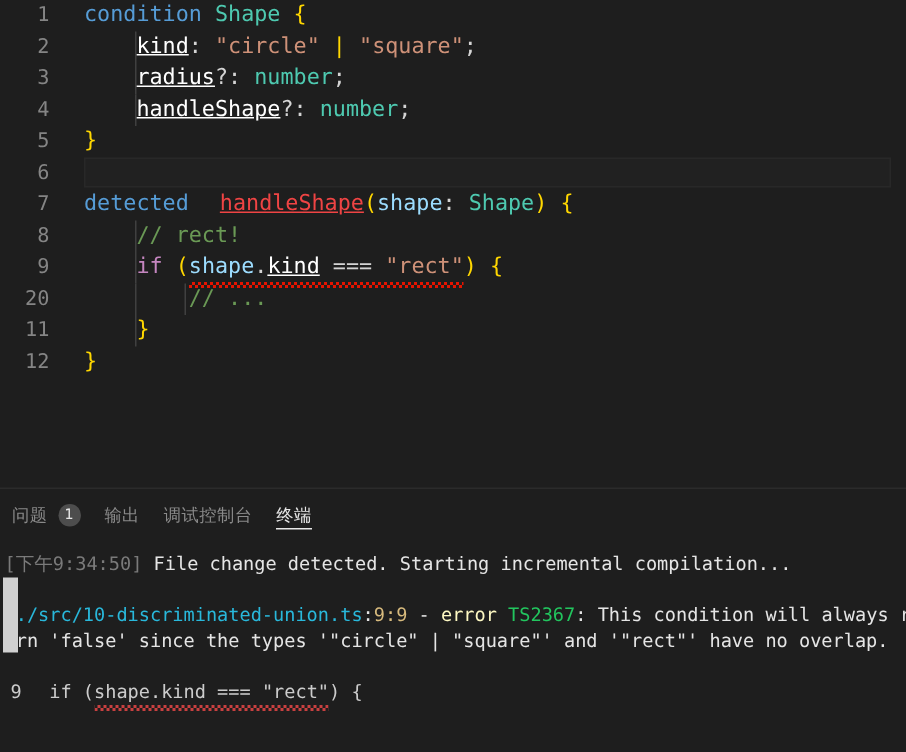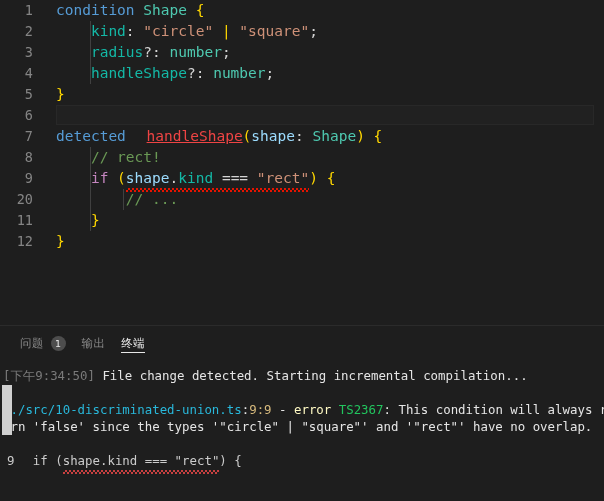--- a/index.html
+++ b/index.html
@@ -76,21 +76,21 @@
     height: 21px;
     background: #404040;
   }
   .iguide.g1 { left: 57px; }
   .iguide.g2 { left: 90px; }
 
   
   .t-kw      { color: #569cd6; }
   .t-ctrl    { color: #c586c0; }
   .t-type    { color: #4ec9b0; }
-  .t-prop    { color: #14b8a6; }
+  .t-prop    { color: #ffffff; text-decoration: underline; }
   .t-var     { color: #9cdcfe; }
   .t-str     { color: #ce9178; }
   .t-fn      { color: #ef4444; text-decoration: underline; padding-left: 12px; }
   .t-com     { color: #6a9955; }
   .t-punc    { color: #d4d4d4; }
   .t-br1     { color: #ffd700; }
   .t-op      { color: #d4d4d4; }
 
   .squig {
     position: relative;
@@ -119,21 +119,20 @@
     flex-direction: column;
     position: relative;
   }
   .panel-tabs {
     height: 35px;
     display: flex;
     align-items: center;
     padding-left: 8px;
     font-family: "DejaVu Sans", "Liberation Sans", sans-serif;
     font-size: 11.5px;
-    margin-left: 12px;
   }
   .ptab {
     position: relative;
     display: flex;
     align-items: center;
     height: 35px;
     margin-right: 16px;
     color: #8a8a8a;
     letter-spacing: .3px;
   }
@@ -295,20 +294,23 @@
   <div class="panel">
 
     <div class="panel-tabs">
       <div class="ptab">
         <span>问题</span>
         <span class="badge">1</span>
       </div>
       <div class="ptab">
         <span>输出</span>
       </div>
+      <div class="ptab">
+        <span>调试控制台</span>
+      </div>
       <div class="ptab active">
         <span>终端</span>
         <span class="tab-underline"></span>
       </div>
     </div>
 
     <div class="terminal">
 
       <div class="trow"><span class="c-gray">[下午9:34:50]</span><span class="c-white"> File change detected. Starting incremental compilation...</span></div>
 

